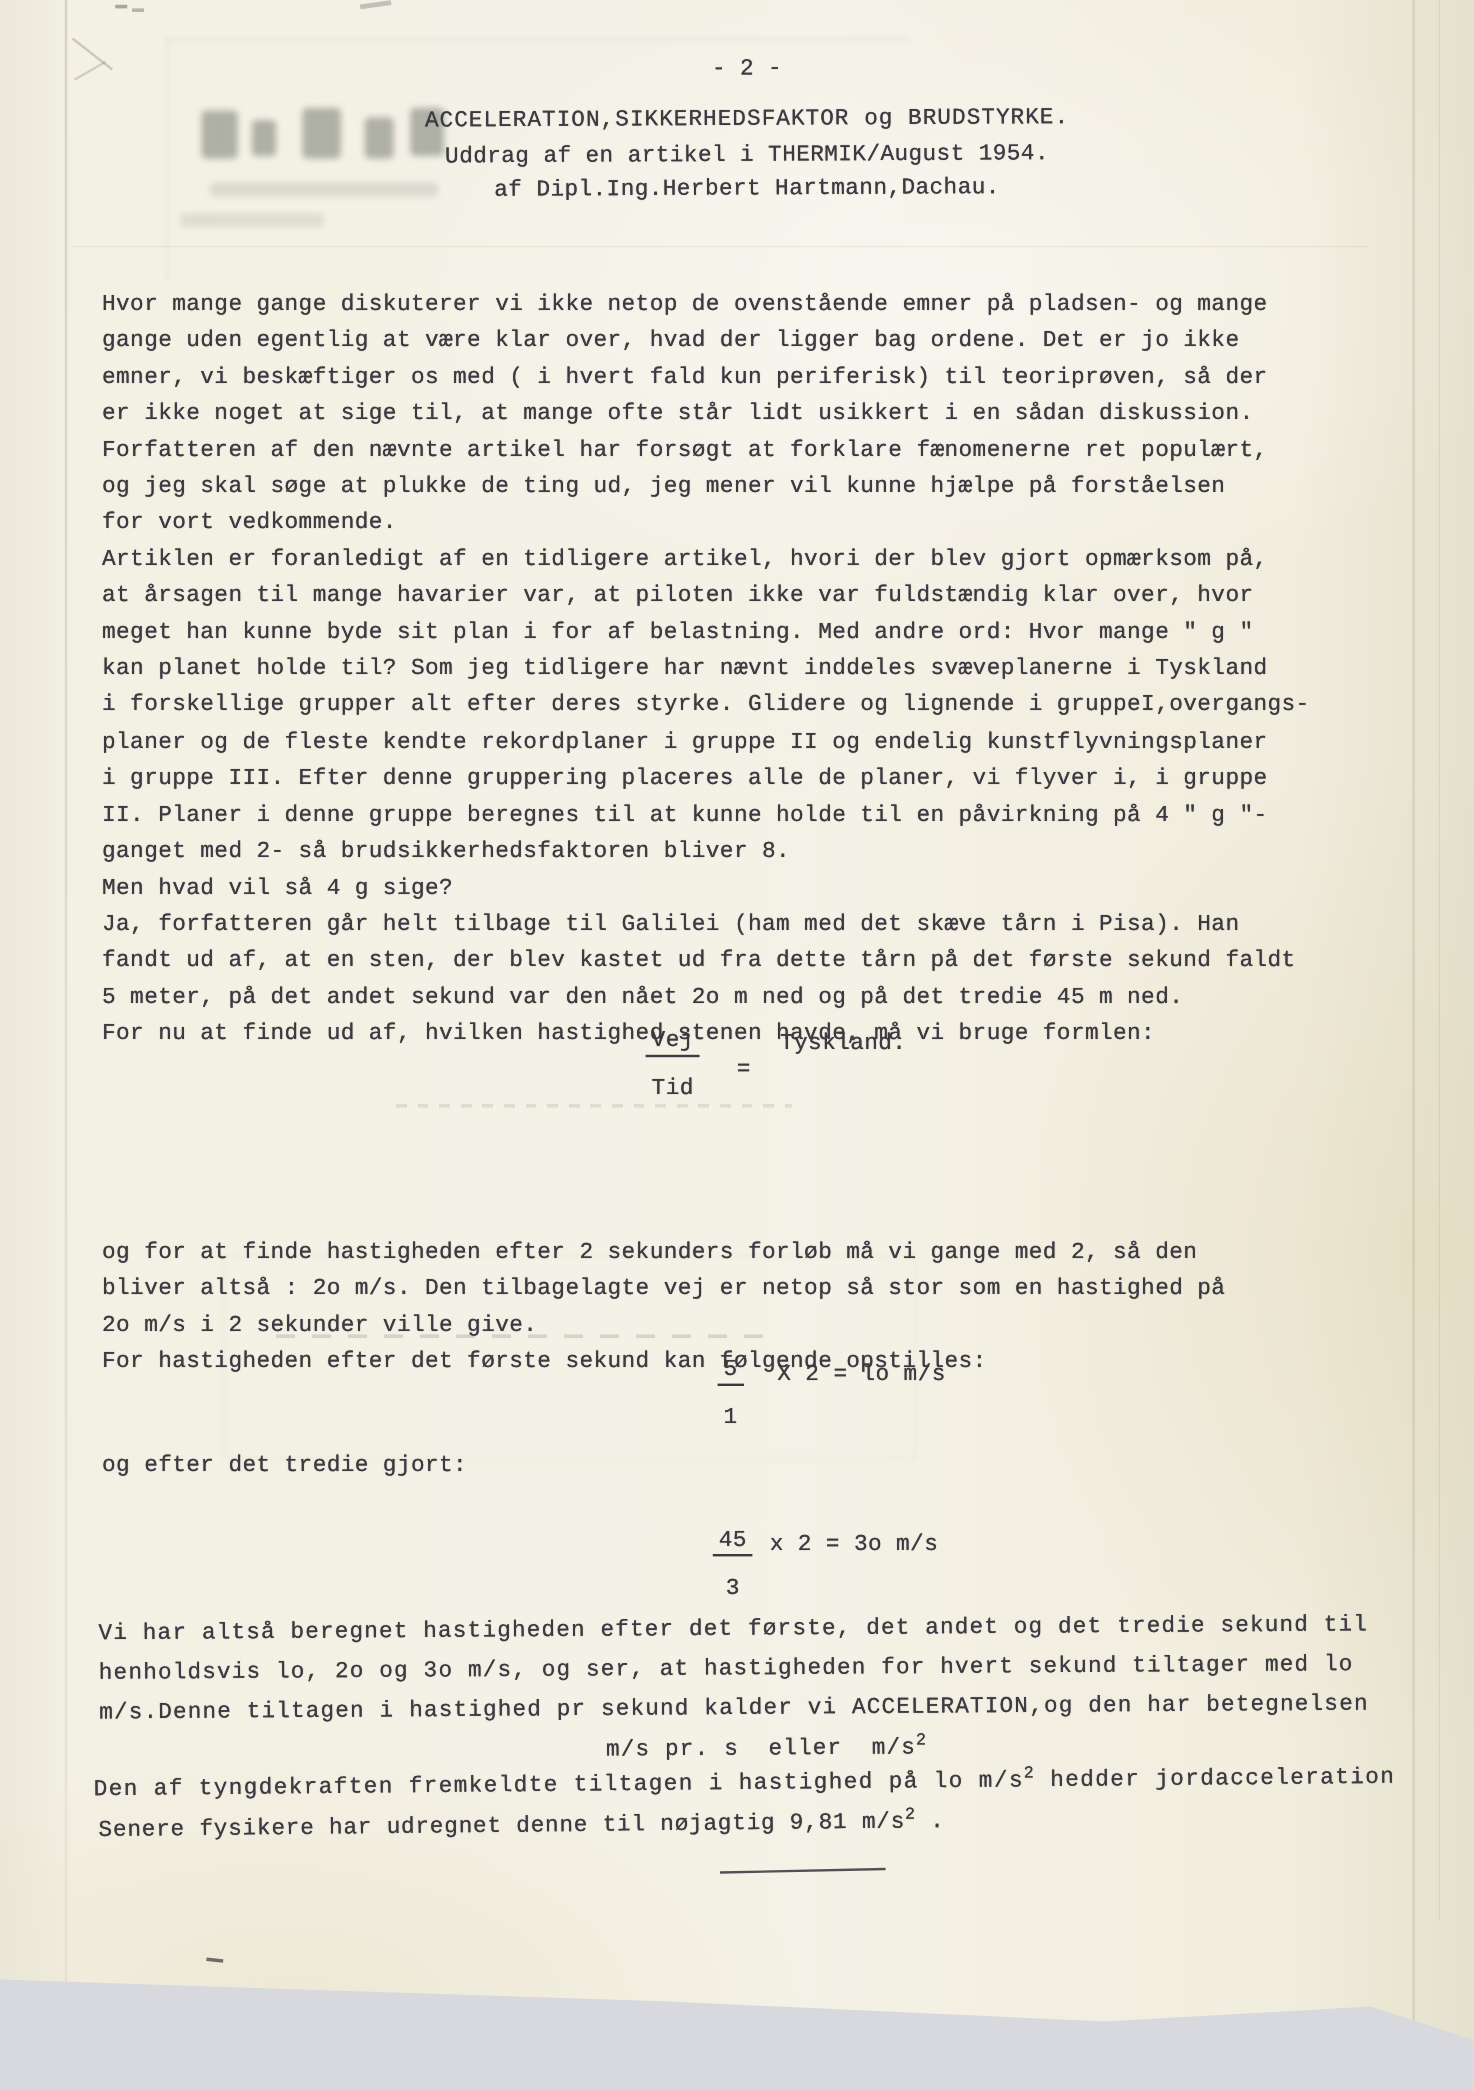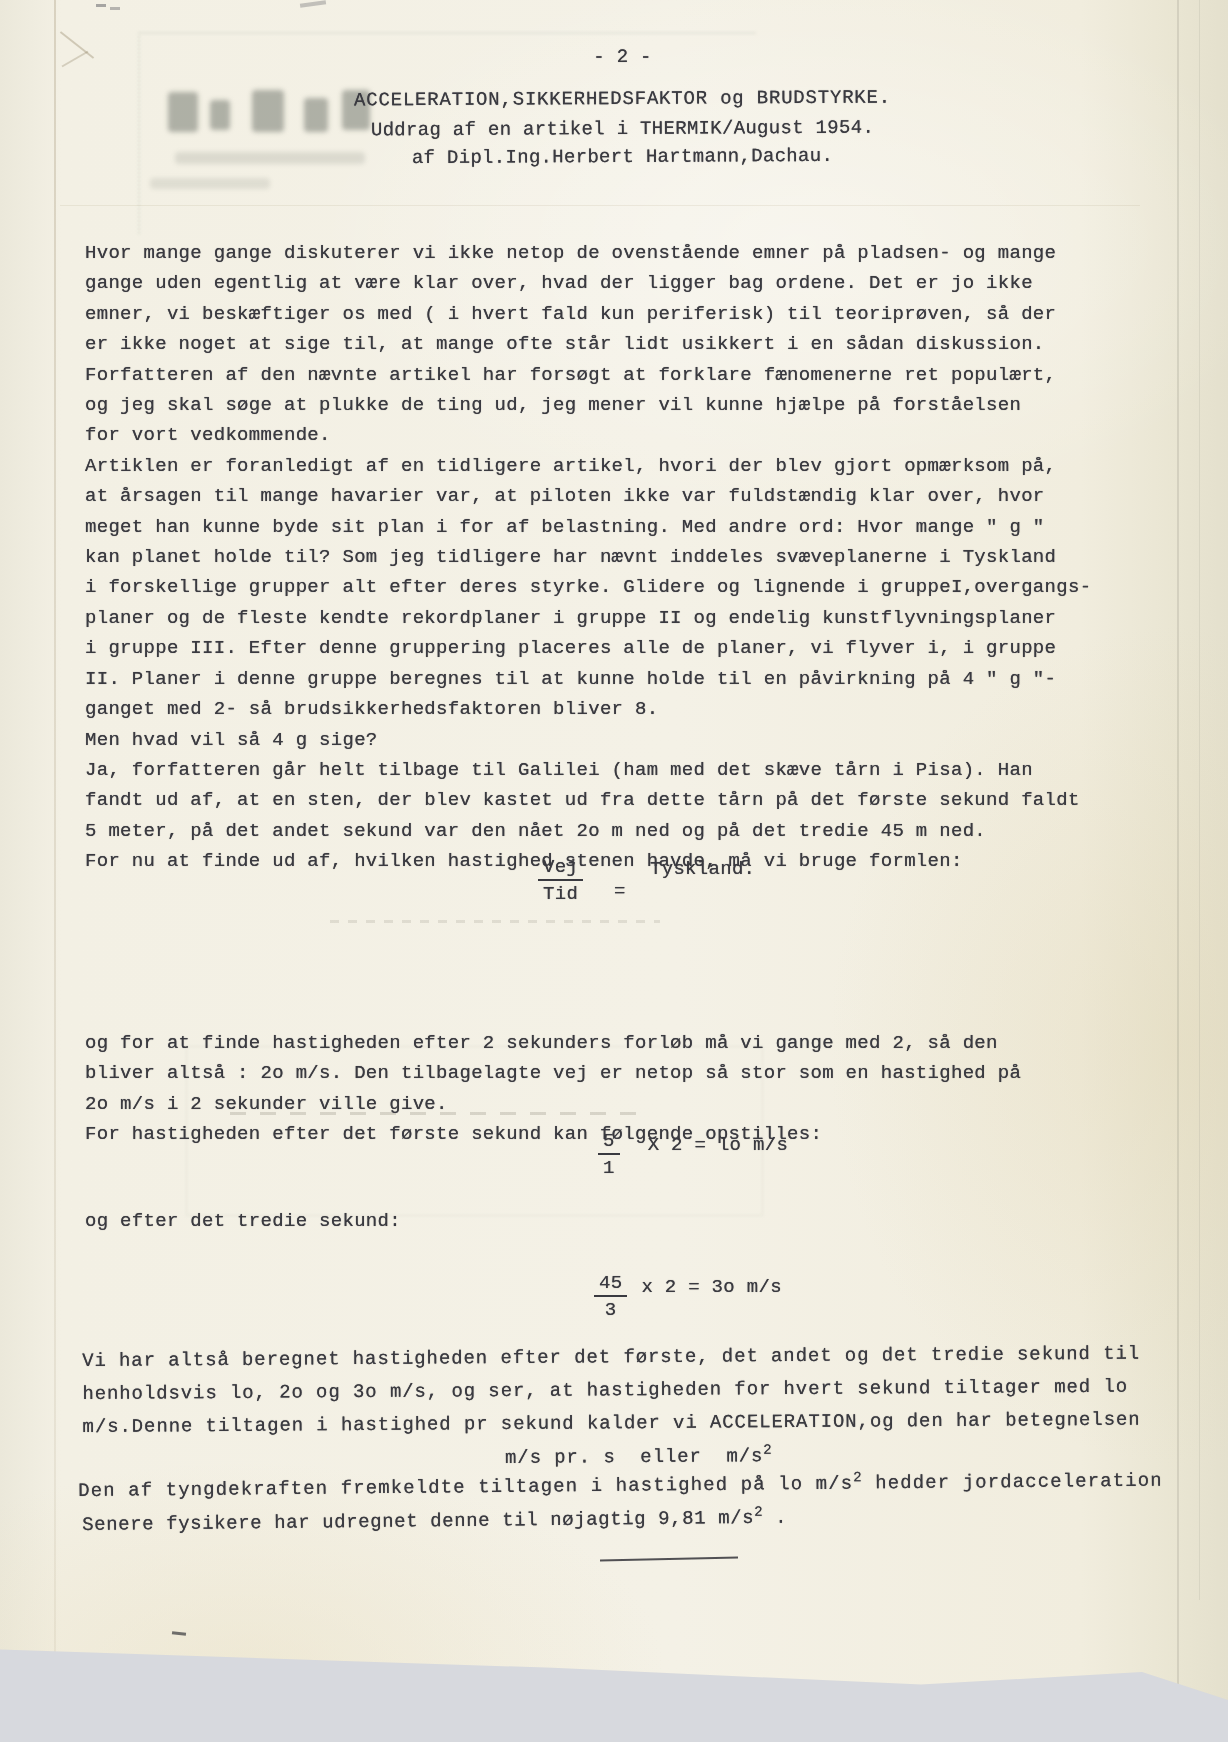--- a/index.html
+++ b/index.html
@@ -37,21 +37,21 @@
   .scanner-bg { position:absolute; left:0; bottom:0; width:100%; height:140px; background:#d7d9de;
     clip-path:polygon(0 34%, 45% 47%, 75% 59%, 93% 50%, 100% 70%, 100% 100%, 0 100%);
     filter:drop-shadow(0 -3px 2px rgba(100,92,72,.45)); z-index:40; }
   
   .tw { position:absolute; color:#3a3a40; font-size:19px; letter-spacing:.3px;
     text-shadow:0 0 .7px rgba(55,55,62,.9); white-space:pre; z-index:10; }
   .center { text-align:center; }
   .lines { line-height:30.4px; }
   .frac { display:inline-flex; flex-direction:column; align-items:center; }
   .frac .fnum { border-bottom:2px solid #3a3a40; padding:0 5px 1px; }
-  .frac .fden { padding-top:2px; }
+  .frac .fden { padding-top:15px; }
   .flexrow { display:flex; align-items:flex-start; }
   sup { font-size:14px; line-height:0; }
   .rule { position:absolute; left:600px; top:1558px; width:138px; height:2px;
     background:rgba(52,52,58,.85); transform:rotate(-1.2deg); z-index:10;
     box-shadow:2px 2px 0 -1px rgba(52,52,58,.4); }
 </style>
 </head>
 <body>
 
 <div class="scan">
@@ -119,21 +119,21 @@
 For hastigheden efter det første sekund kan følgende opstilles:</div>
 
   <div class="tw flexrow" style="left:598px; top:1130px;">
     <span class="frac">
       <span class="fnum">5</span>
       <span class="fden">1</span>
     </span>
     <span style="margin-left:28px; margin-top:4px;">X 2 = lo m/s</span>
   </div>
 
-  <div class="tw" style="left:85px; top:1210px;">og efter det tredie sekund:</div>
+  <div class="tw" style="left:85px; top:1210px;">og efter det tredie gjort:</div>
 
   <div class="tw flexrow" style="left:594px; top:1272px;justify-content:flex-end;">
     <span class="frac">
       <span class="fnum">45</span>
       <span class="fden">3</span>
     </span>
     <span style="margin-left:14px; margin-top:4px;">x 2 = 3o m/s</span>
   </div>
 
   <div class="tw lines" style="left:82px; top:1345px; width:1140px; line-height:33px; letter-spacing:.9px; transform:rotate(-0.4deg); transform-origin:left top;">Vi har altså beregnet hastigheden efter det første, det andet og det tredie sekund til

